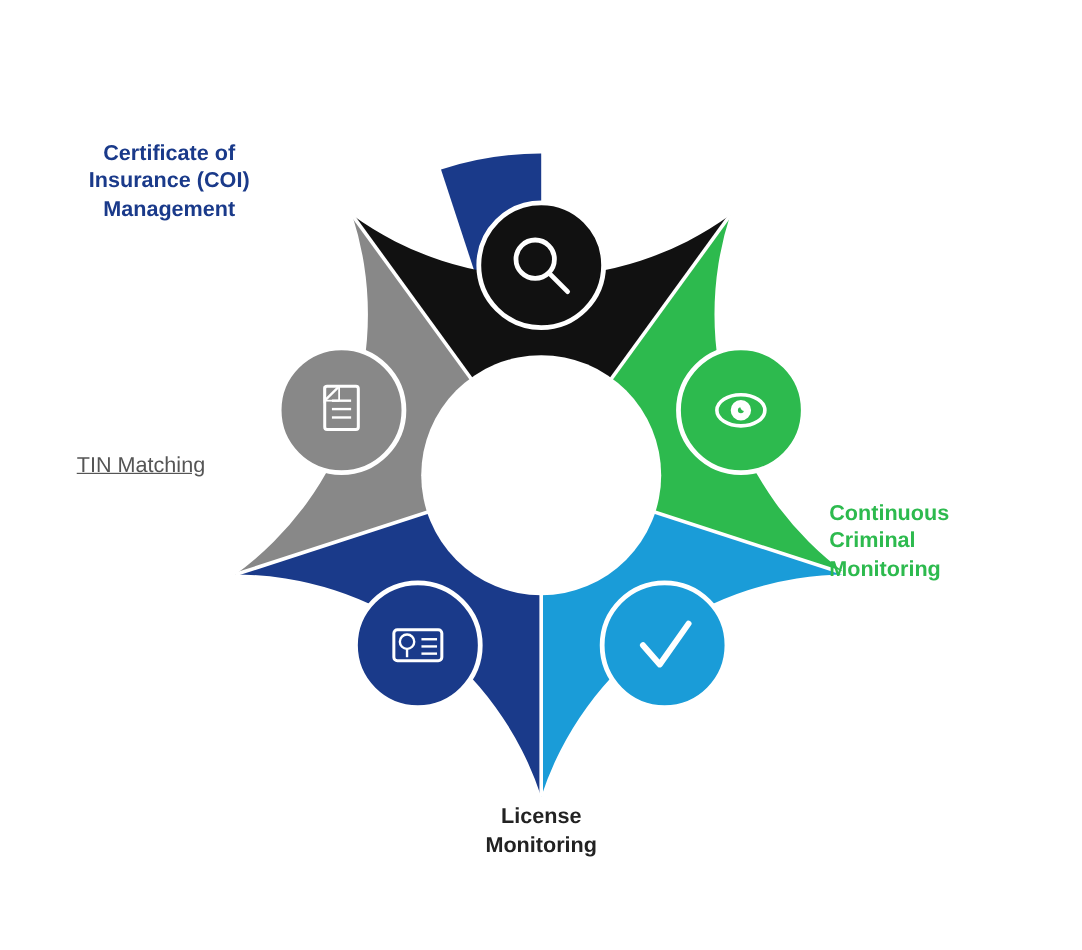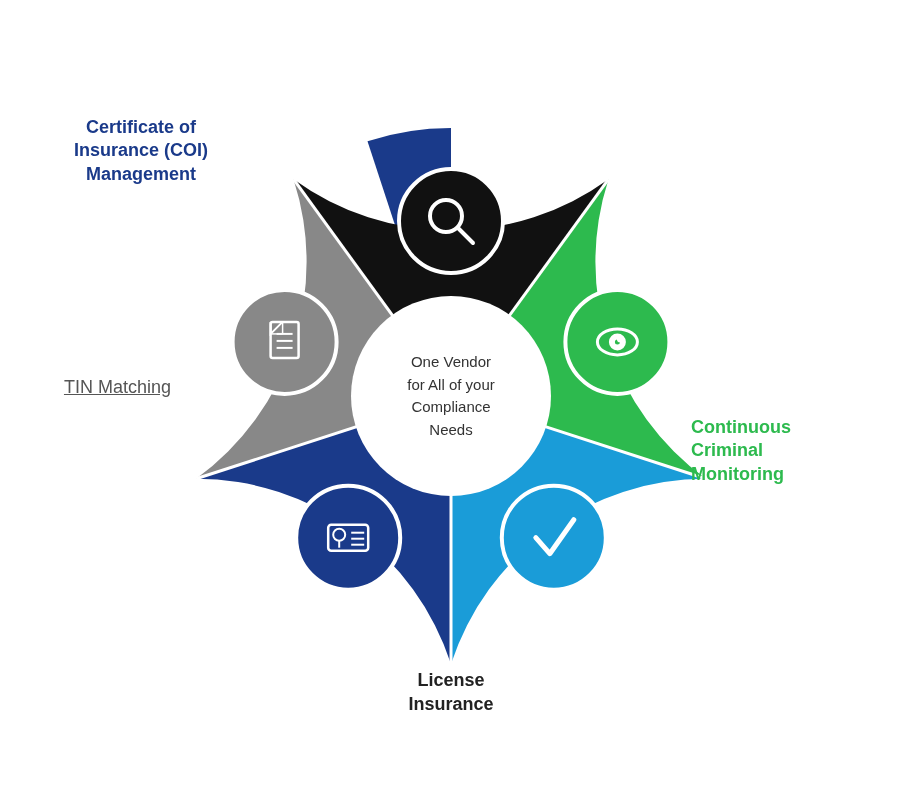--- a/index.html
+++ b/index.html
@@ -139,44 +139,36 @@
       <line x1="-8" y1="-1" x2="8" y2="-1" stroke="white" stroke-width="2"></line>
       <line x1="-8" y1="6" x2="8" y2="6" stroke="white" stroke-width="2"></line>
 
       <polyline points="-14,-20 -14,-8 -2,-20" fill="none" stroke="white" stroke-width="2"></polyline>
       <line x1="-14" y1="-8" x2="-2" y2="-8" stroke="white" stroke-width="1.5"></line>
       <line x1="-2" y1="-20" x2="-2" y2="-8" stroke="white" stroke-width="1.5"></line>
     </g>
 
   </svg>
 
-  <div class="center-circle">
-    <div class="center-text">
-      <span>One Vendor</span><br>
-      <span>for All of your</span><br>
-      <span>Compliance</span><br>
-      <span>Needs</span>
-    </div>
-  </div>
 
   <div class="label label-coi" style="left:30px; top:100px; width:180px; text-align:center;">
     <span style="white-space:pre-line;">Certificate of
 Insurance (COI)
 Management</span>
   </div>
 
 
   <div class="label label-ccm" style="right:20px; top:400px; width:170px; text-align:left;">
     <span style="white-space:pre-line;">Continuous
 Criminal
 Monitoring</span>
   </div>
 
   <div class="label label-lic" style="left:50%; transform:translateX(-50%); bottom:60px; width:180px; text-align:center;">
     <span style="white-space:pre-line;">License
-Insurance</span>
+Monitoring</span>
   </div>
 
   <div class="label label-tin" style="left:20px; top:360px; width:130px; text-align:right; font-weight:normal;">
     <span style="white-space:pre-line; font-weight:400;">TIN Matching</span>
   </div>
 
 </div>
 
 </body></html>

